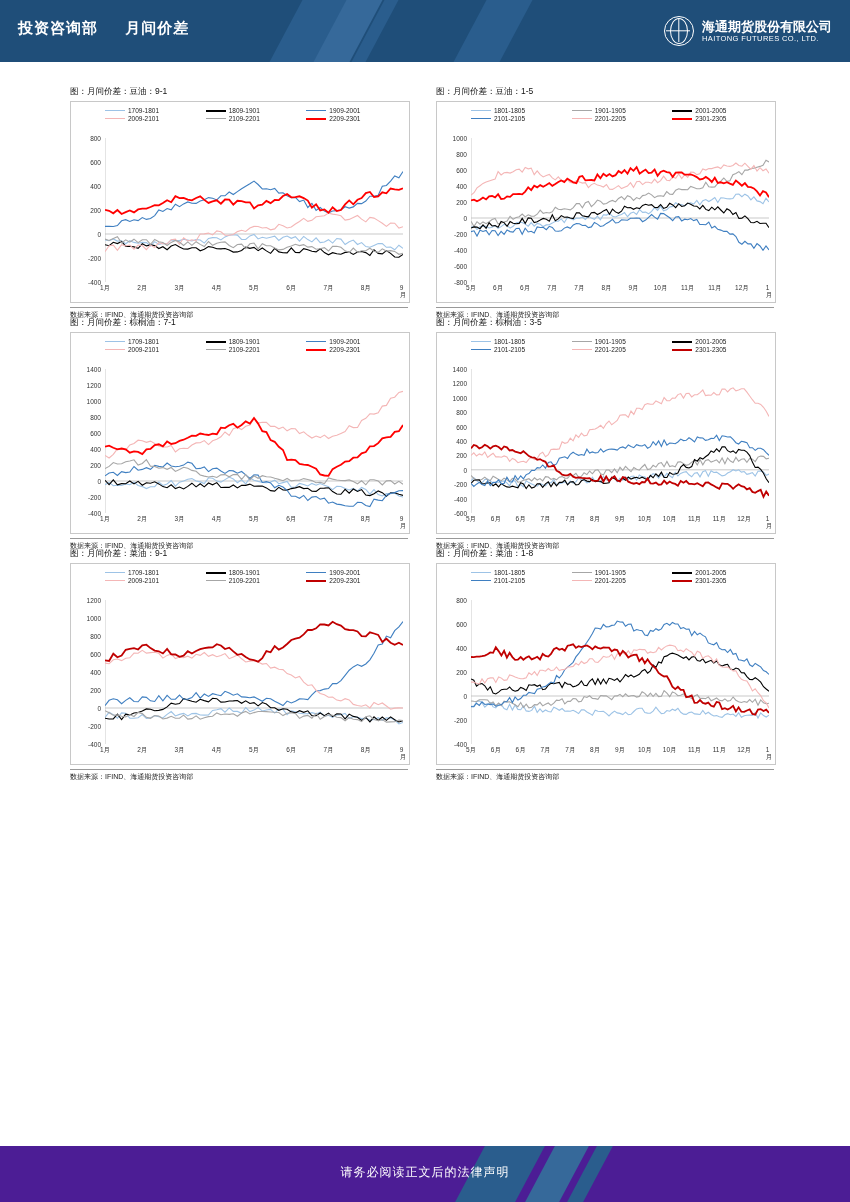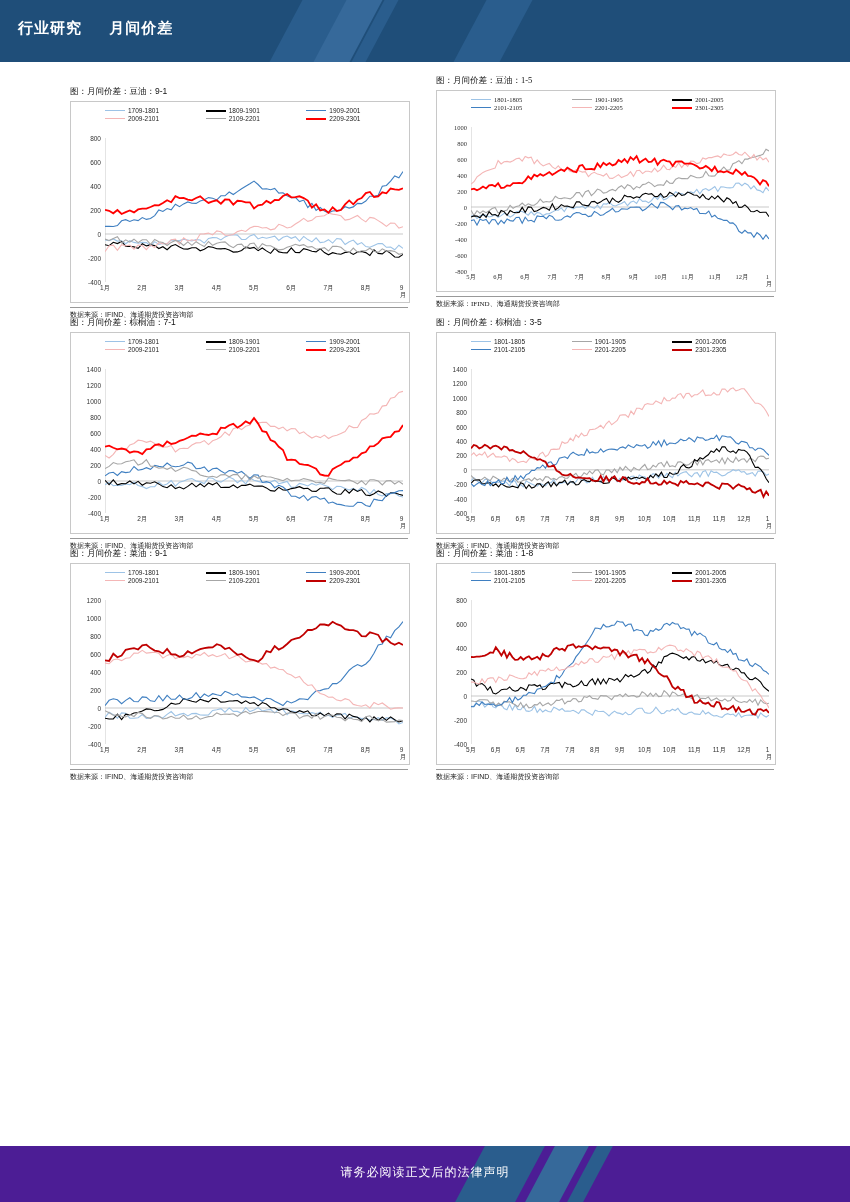--- a/index.html
+++ b/index.html
@@ -86,22 +86,31 @@
 </style>
 </head>
 <body>
 
 <div class="header">
   <div class="deco d1"></div>
   <div class="deco d2"></div>
   <div class="deco d3"></div>
   <div class="deco d4"></div>
   <div class="title">
-    <span>行业研究</span>
+    <span>投资咨询部</span>
     <span class="sub">月间价差</span>
+  </div>
+  <div class="logo">
+    <div class="globe">
+        <i></i>
+      </div>
+    <div class="txt">
+      <div class="cn">海通期货股份有限公司</div>
+      <div class="en">HAITONG FUTURES CO., LTD.</div>
+    </div>
   </div>
 </div>
 
 <div class="grid">
   <div class="cell" id="cell0" style="left:70px;top:24px;">
       <div class="cap">图：月间价差：豆油：9-1</div>
       <div class="panel">
         <div class="legend">
           <div class="li">
             <span class="sw" style="border-top-color: rgb(157, 195, 230);"></span>
@@ -156,21 +165,21 @@
           <span style="left: 37.5%;">4月</span>
           <span style="left: 50%;">5月</span>
           <span style="left: 62.5%;">6月</span>
           <span style="left: 75%;">7月</span>
           <span style="left: 87.5%;">8月</span>
           <span style="left: 100%;">9月</span>
         </div>
       </div>
       <div class="src">数据来源：IFIND、海通期货投资咨询部</div>
     </div>
-  <div class="cell" id="cell1" style="left:436px;top:13px;font-family:Liberation Serif, serif;">
+  <div class="cell" id="cell1" style="left:436px;top:24px;">
       <div class="cap">图：月间价差：豆油：1-5</div>
       <div class="panel">
         <div class="legend">
           <div class="li">
             <span class="sw" style="border-top-color: rgb(157, 195, 230);"></span>
             <span>1801-1805</span>
           </div>
           <div class="li">
             <span class="sw" style="border-top-color: rgb(166, 166, 166);"></span>
             <span>1901-1905</span>

